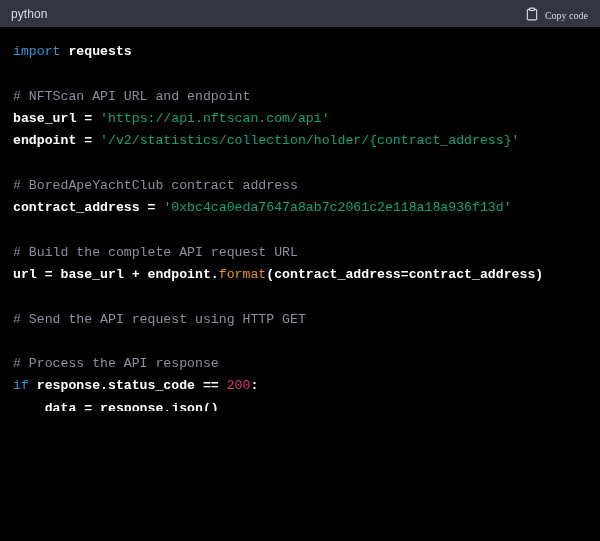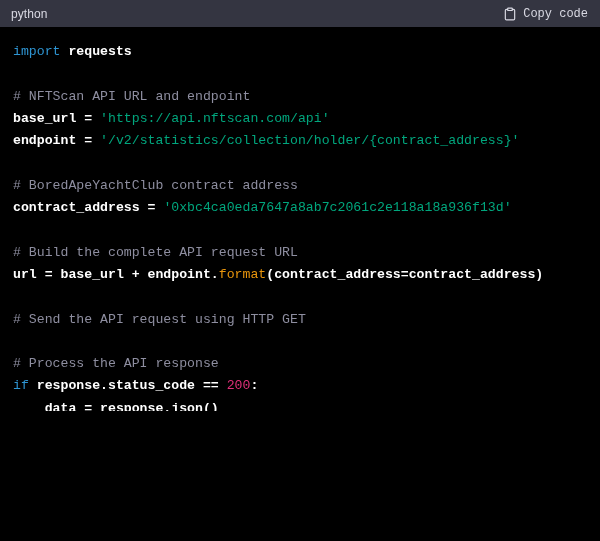--- a/index.html
+++ b/index.html
@@ -27,25 +27,25 @@
     background:var(--header-bg);
     display:flex;align-items:center;justify-content:space-between;
     padding:0 12px 0 11px;
   }
   .lang-label{
     color:var(--header-text);
     font-size:12px;
     letter-spacing:0.1px;
   }
   .copy-btn{
-    display:flex;align-items:flex-start;gap:6px;
+    display:flex;align-items:flex-end;gap:6px;
     background:transparent;border:none;cursor:pointer;
     color:var(--header-text);
-    font-family:Liberation Mono, monospace;
-    font-size:12px;
+    font-family:Liberation Serif, serif;
+    font-size:10px;
     padding:0;
   }
   .copy-btn svg{display:block;}
   .code-area{
     flex:1;
     background:var(--code-bg);
     padding:14px 13px 10px 13px;
     font-family:"DejaVu Sans Mono","Liberation Mono",monospace;
     font-size:13.2px;
     line-height:22.3px;

